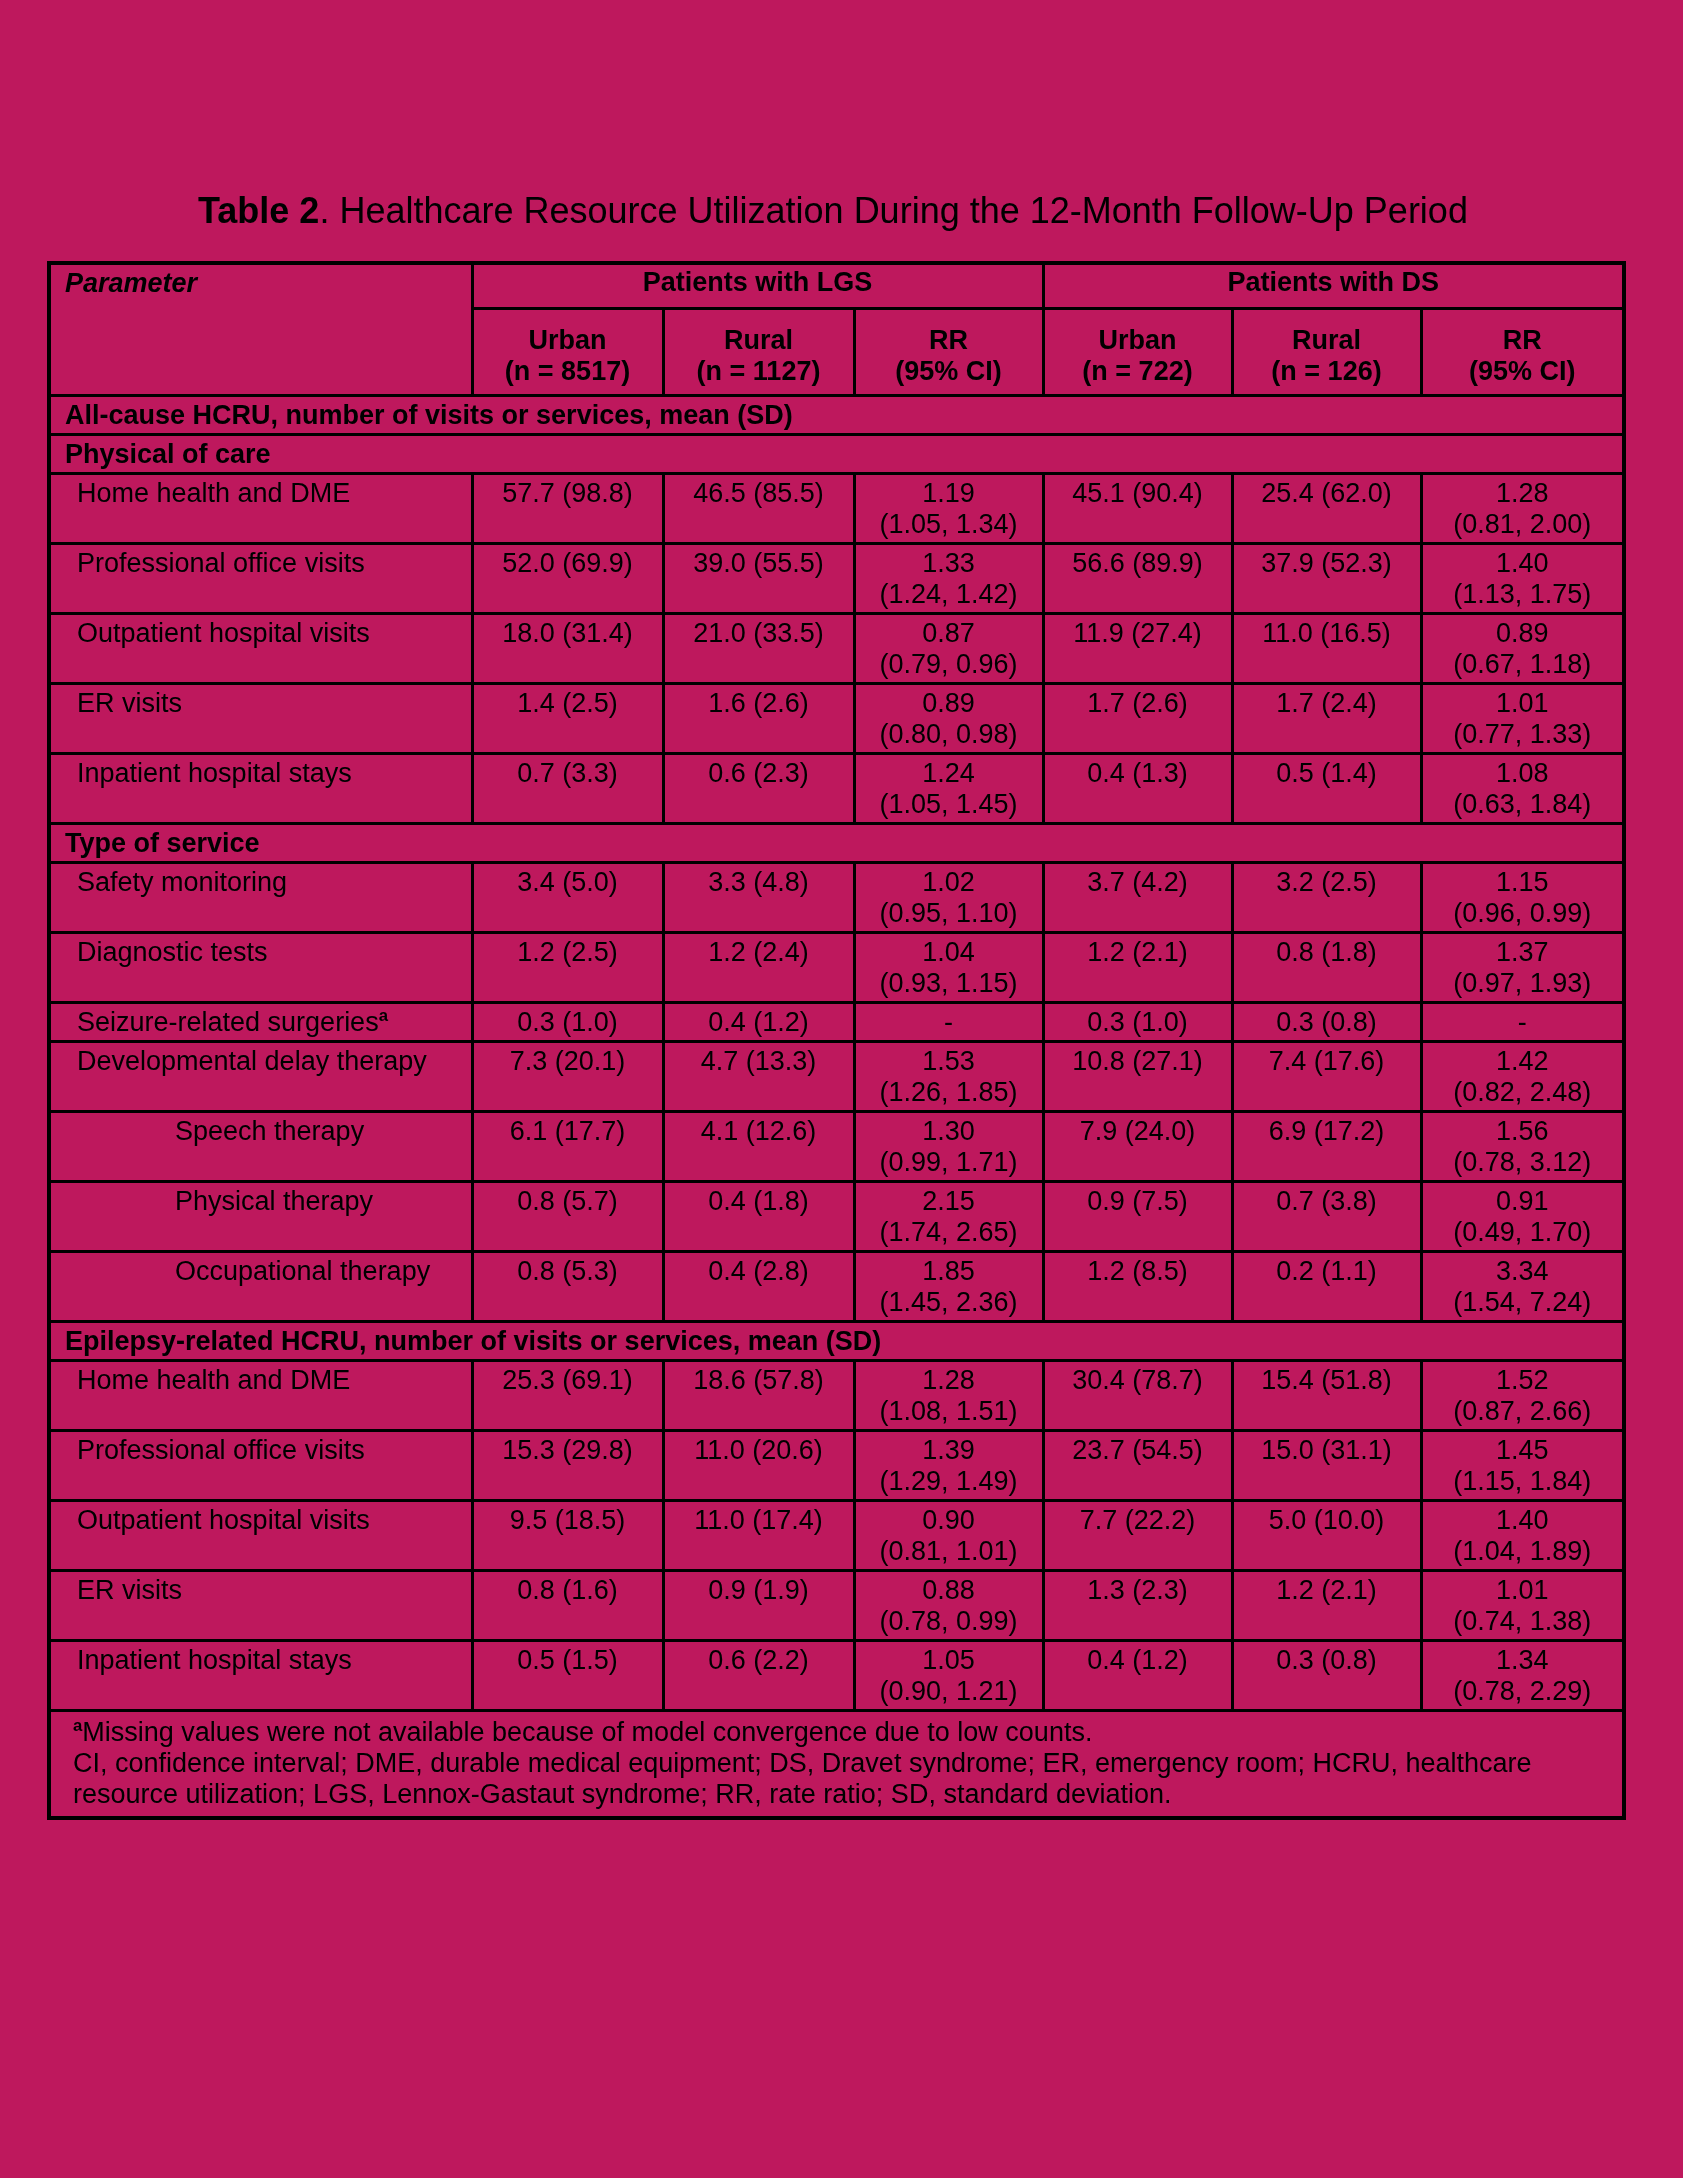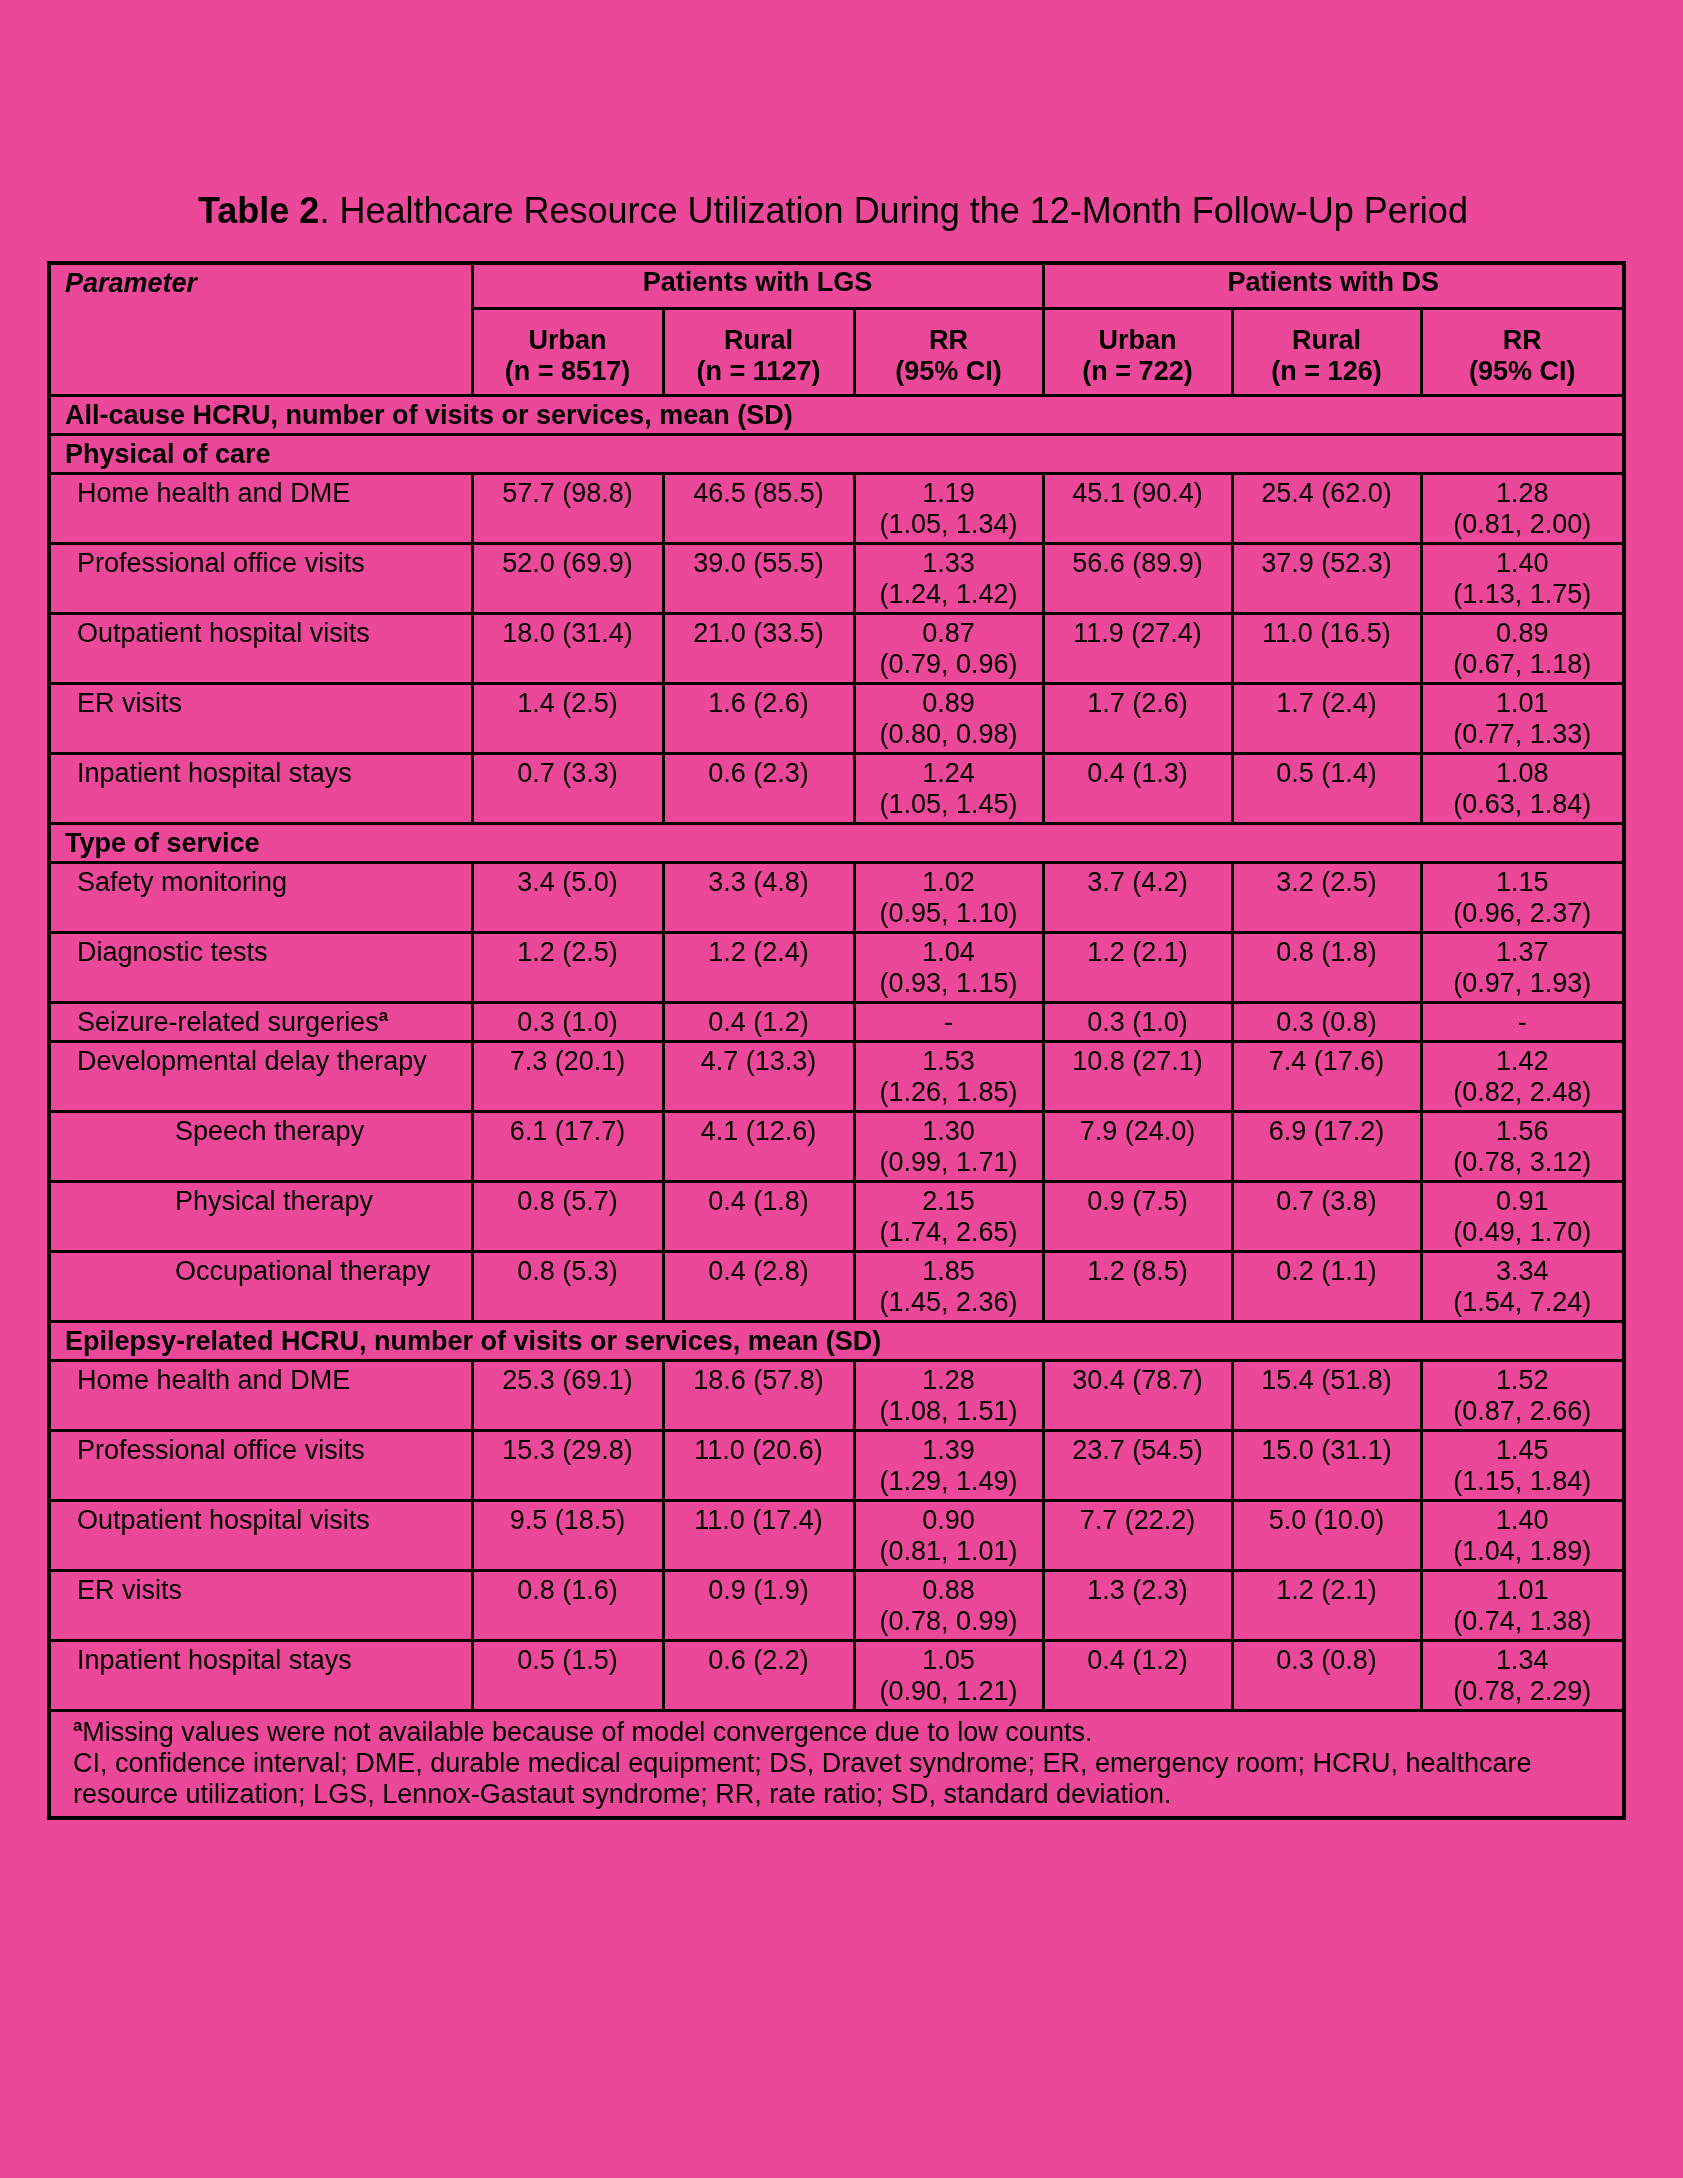--- a/index.html
+++ b/index.html
@@ -1,17 +1,17 @@
 <!DOCTYPE html>
 <html><head>
 <meta charset="utf-8">
 <style>
   html,body{margin:0;padding:0;background:#ffffff;}
   .page{
-    position:relative;width:1683px;height:2178px;background:#ec4899;
+    position:relative;width:1683px;height:2178px;background:#be185d;
     font-family:"Liberation Sans","DejaVu Sans",sans-serif;color:#000;
     overflow:hidden;
   }
   .title{position:absolute;left:198px;top:190px;font-size:36px;line-height:42px;}
   .title .b{font-weight:bold;}
   table.tbl{
     position:absolute;left:47px;top:261px;width:1575px;
     border-collapse:collapse;table-layout:fixed;
     font-size:27px;line-height:31px;border:4px solid #000;
   }
@@ -135,21 +135,21 @@
         </tr>
         <tr class="data-row">
           <td class="lbl">Safety monitoring</td>
           <td class="val">3.4 (5.0)</td>
           <td class="val">3.3 (4.8)</td>
           <td class="val">1.02
 (0.95, 1.10)</td>
           <td class="val">3.7 (4.2)</td>
           <td class="val">3.2 (2.5)</td>
           <td class="val">1.15
-(0.96, 2.37)</td>
+(0.96, 0.99)</td>
         </tr>
         <tr class="data-row">
           <td class="lbl">Diagnostic tests</td>
           <td class="val">1.2 (2.5)</td>
           <td class="val">1.2 (2.4)</td>
           <td class="val">1.04
 (0.93, 1.15)</td>
           <td class="val">1.2 (2.1)</td>
           <td class="val">0.8 (1.8)</td>
           <td class="val">1.37

